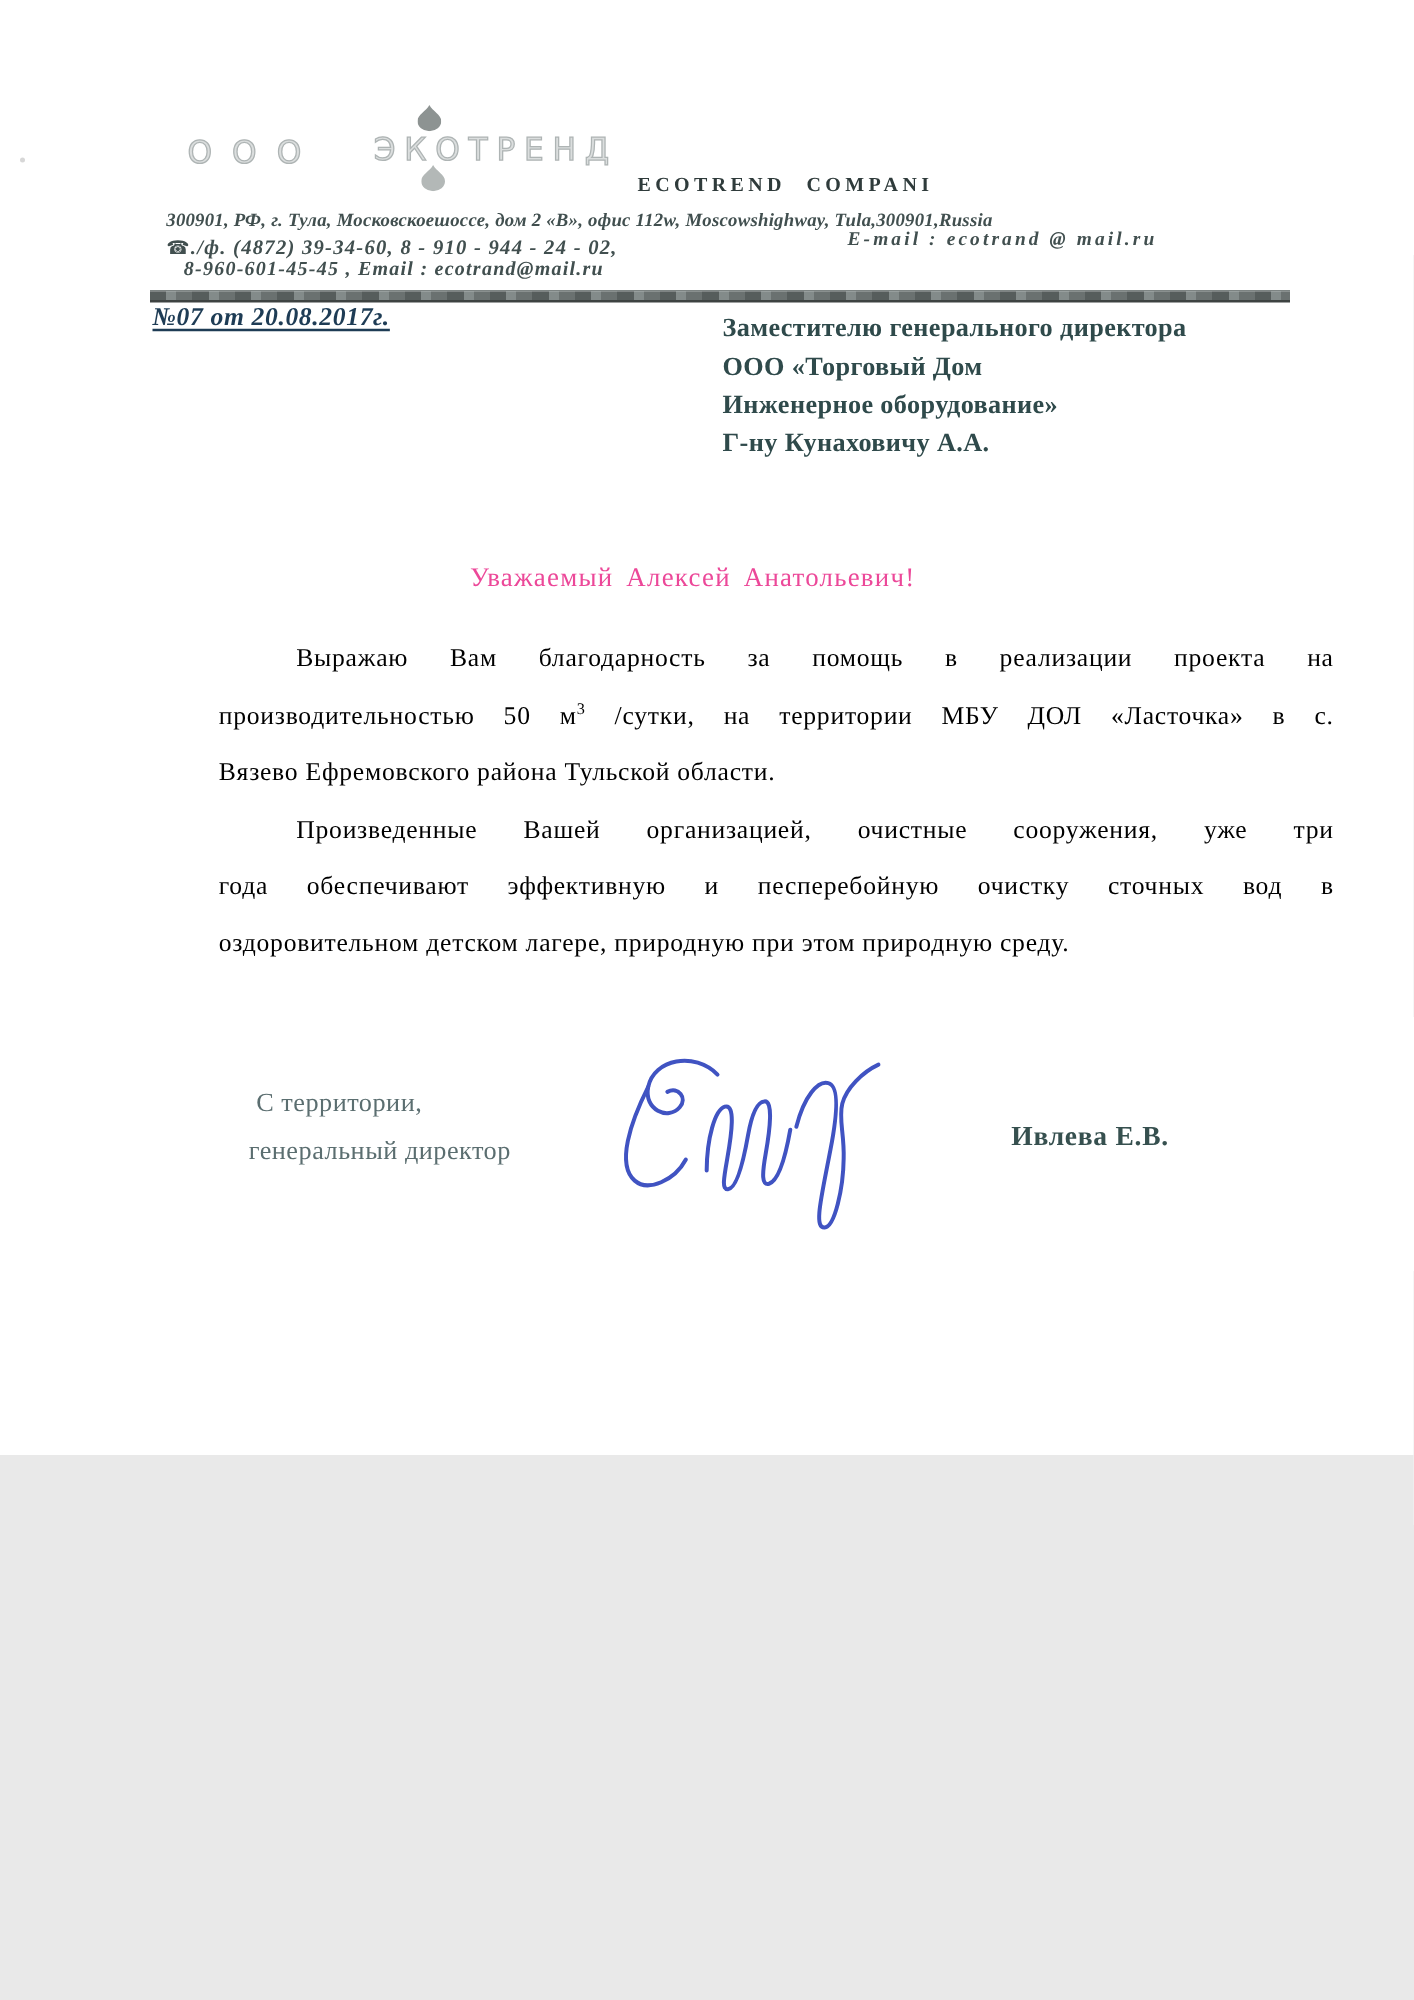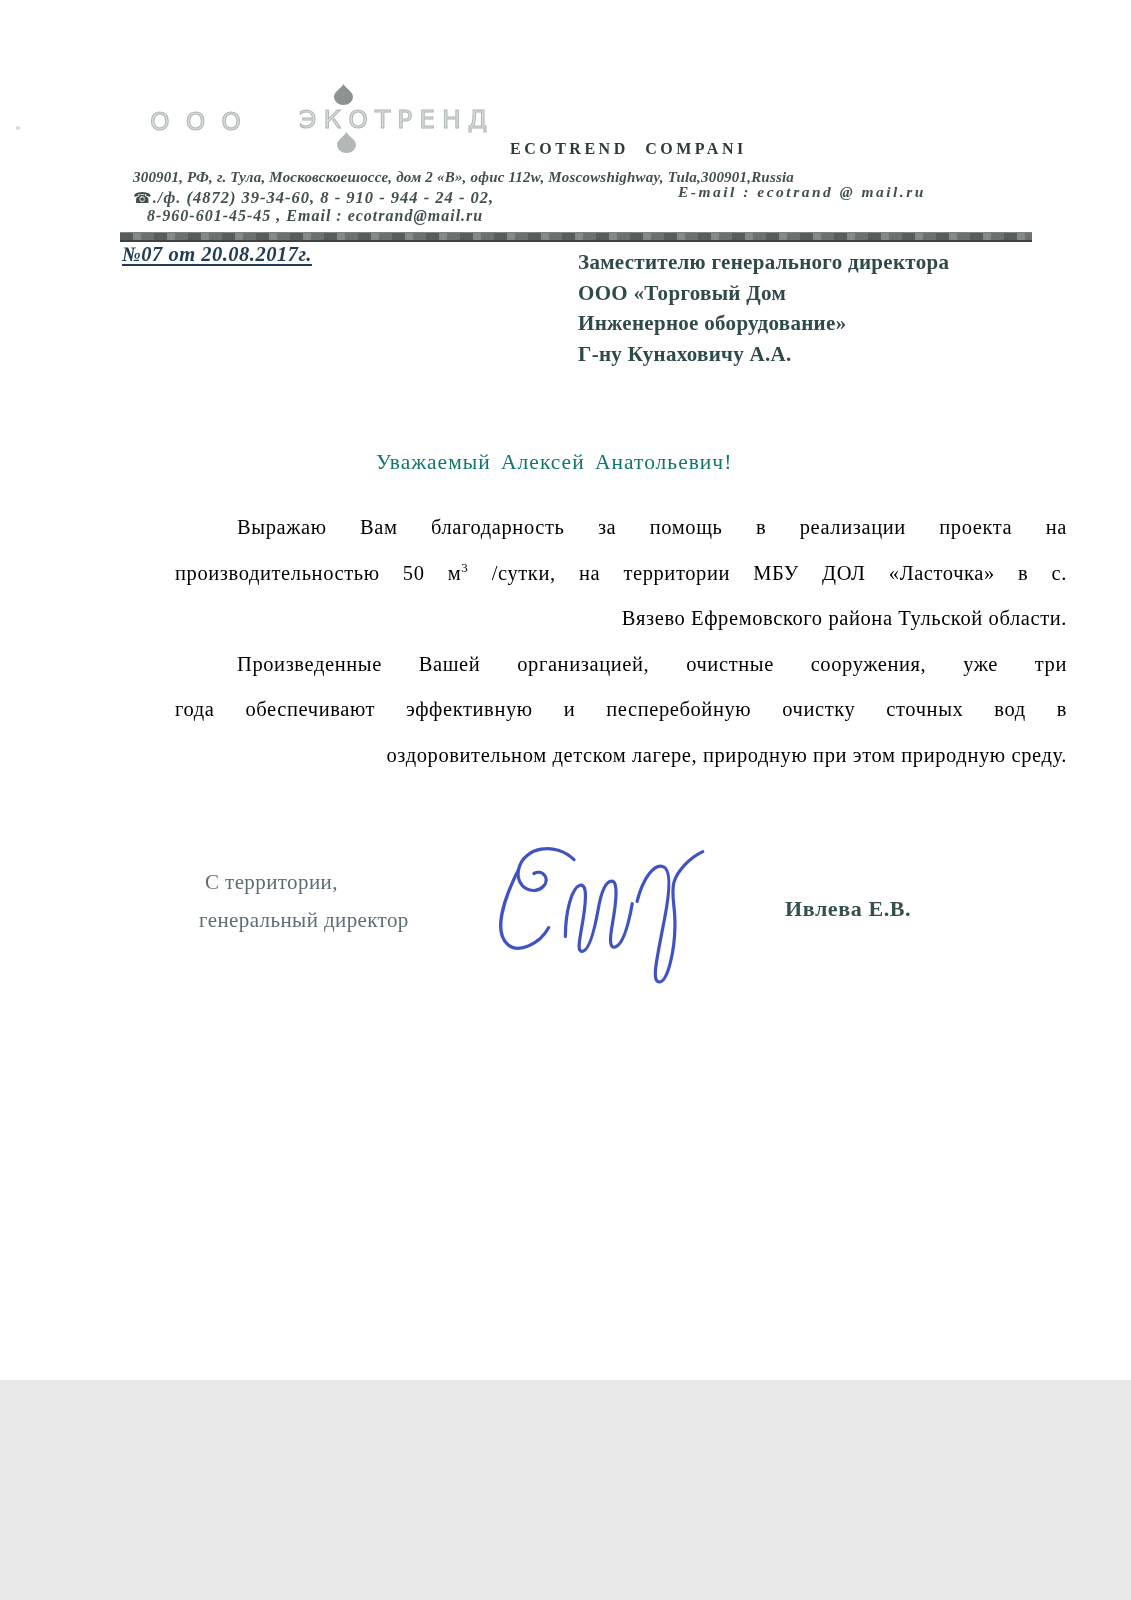--- a/index.html
+++ b/index.html
@@ -1,18 +1,18 @@
 <!DOCTYPE html>
 <html><head>
 <meta charset="utf-8">
 <style>
   html,body{margin:0;padding:0;background:#e9e9e9;}
   .page{
     position:relative;
-    width:1131px;height:1380px;
+    width:1131px;height:1164px;
     margin:0 auto;
     background:#ffffff;
     overflow:hidden;
     font-family:"Liberation Serif", serif;
   }
   .abs{position:absolute;}
 
   
   .logo-word{
     font-family:"DejaVu Sans", sans-serif;
@@ -60,46 +60,46 @@
 
   .addressee{
     left:578px;top:247px;width:460px;
     font-weight:bold;font-size:21px;line-height:30.5px;
     color:#2f4a4b;letter-spacing:0.3px;
   }
 
   
   .salutation{
     left:376px;top:450px;
-    font-size:21.5px;color:#0f766e;letter-spacing:1px;word-spacing:4px;
+    font-size:21.5px;color:#ec4899;letter-spacing:1px;word-spacing:4px;
     white-space:nowrap;
   }
   .body-block{
     left:130px;top:505px;width:892px;
     font-size:20.5px;color:#000000;
     letter-spacing:0.6px;
     margin-left:45px;
   }
   .bline{
     line-height:45.5px;
     text-align:justify;
     text-align-last:justify;
   }
-  .bline-left{line-height:45.5px;text-align:right;}
+  .bline-left{line-height:45.5px;text-align:left;}
   .indent{text-indent:62px;}
   .sup{vertical-align:super;font-size:13px;line-height:0;}
 
   
   .closing{
     left:199px;top:864px;
     font-size:21px;line-height:37.5px;color:#5b6e70;letter-spacing:0.4px;
   }
   .closing .l1{padding-left:6px;}
   .signer{
-    left:785px;top:896px;
+    left:809px;top:896px;
     font-weight:bold;font-size:22px;color:#36504f;letter-spacing:0.6px;
     white-space:nowrap;
   }
   .signature{left:466px;top:836px;width:268px;height:160px;}
 
   .speck{left:16px;top:126px;width:4px;height:4px;background:#d7d7d7;border-radius:50%;}
 </style>
 </head>
 <body>
 

